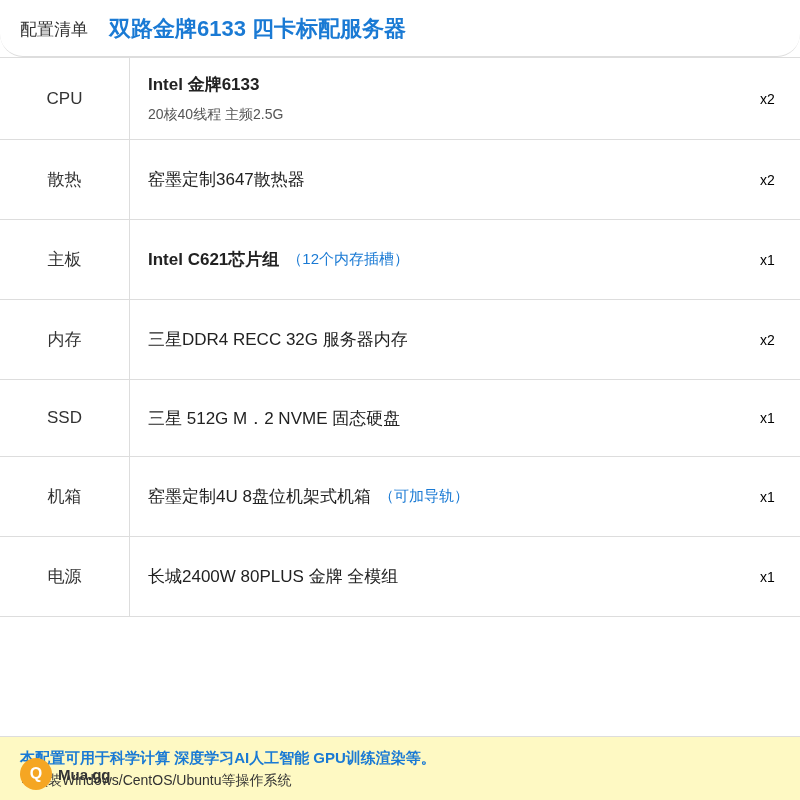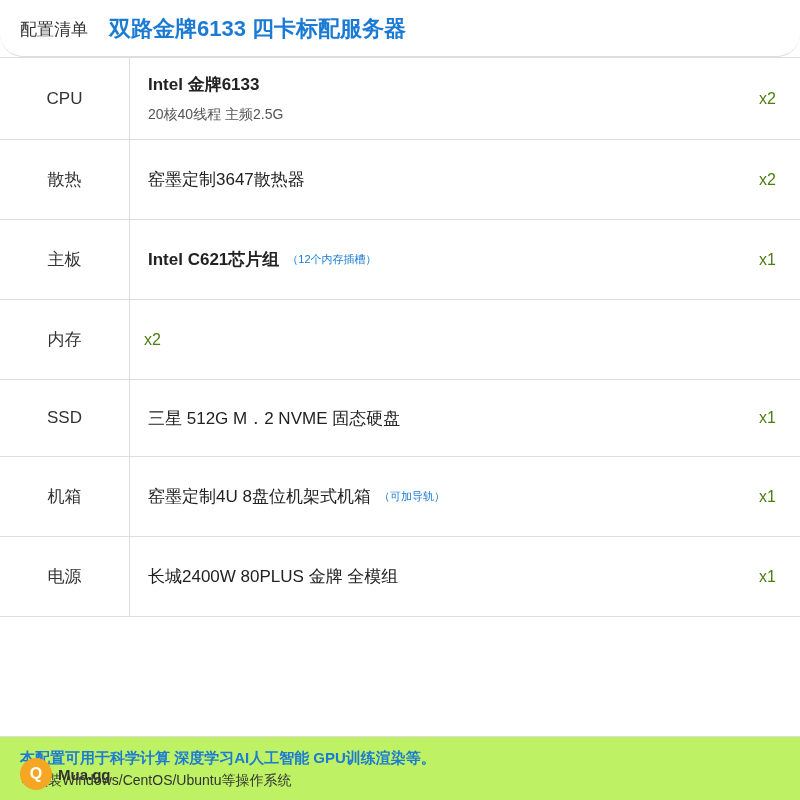--- a/index.html
+++ b/index.html
@@ -94,36 +94,36 @@
     }
 
     .col-content .sub-text {
       font-size: 14px;
       color: #555;
       margin-top: 10px;
     }
 
     .accent {
       color: #1a7ad4;
-      font-size: 11px;
+      font-size: 15px;
       font-weight: normal;
     }
 
     .col-qty {
       width: 55px;
       min-width: 55px;
       text-align: center;
-      font-size: 16px;
-      color: #4d7c0f;
+      font-size: 14px;
+      color: #000000;
       padding-right: 10px;
     }
 
     
     .footer {
-      background: #bef264;
+      background: #fef9c3;
       padding: 12px 20px 10px 20px;
       border-top: 1px solid #ddd;
       position: relative;
     }
 
     .footer-line1 {
       font-size: 15px;
       color: #1a7ad4;
       font-weight: bold;
       margin-bottom: 4px;
@@ -197,20 +197,25 @@
         <div class="col-content">
           <div class="main-text bold">
             <span>Intel C621芯片组</span>
             <span class="accent">（12个内存插槽）</span>
           </div>
         </div>
         <div class="col-qty">x1</div>
       </div>
       <div class="spec-row">
         <div class="col-label">内存</div>
+        <div class="col-content">
+          <div class="main-text">
+            <span>三星DDR4 RECC 32G 服务器内存</span>
+          </div>
+        </div>
         <div class="col-qty">x2</div>
       </div>
       <div class="spec-row">
         <div class="col-label">SSD</div>
         <div class="col-content">
           <div class="main-text">
             <span>三星 512G M．2 NVME 固态硬盘</span>
           </div>
         </div>
         <div class="col-qty">x1</div>

